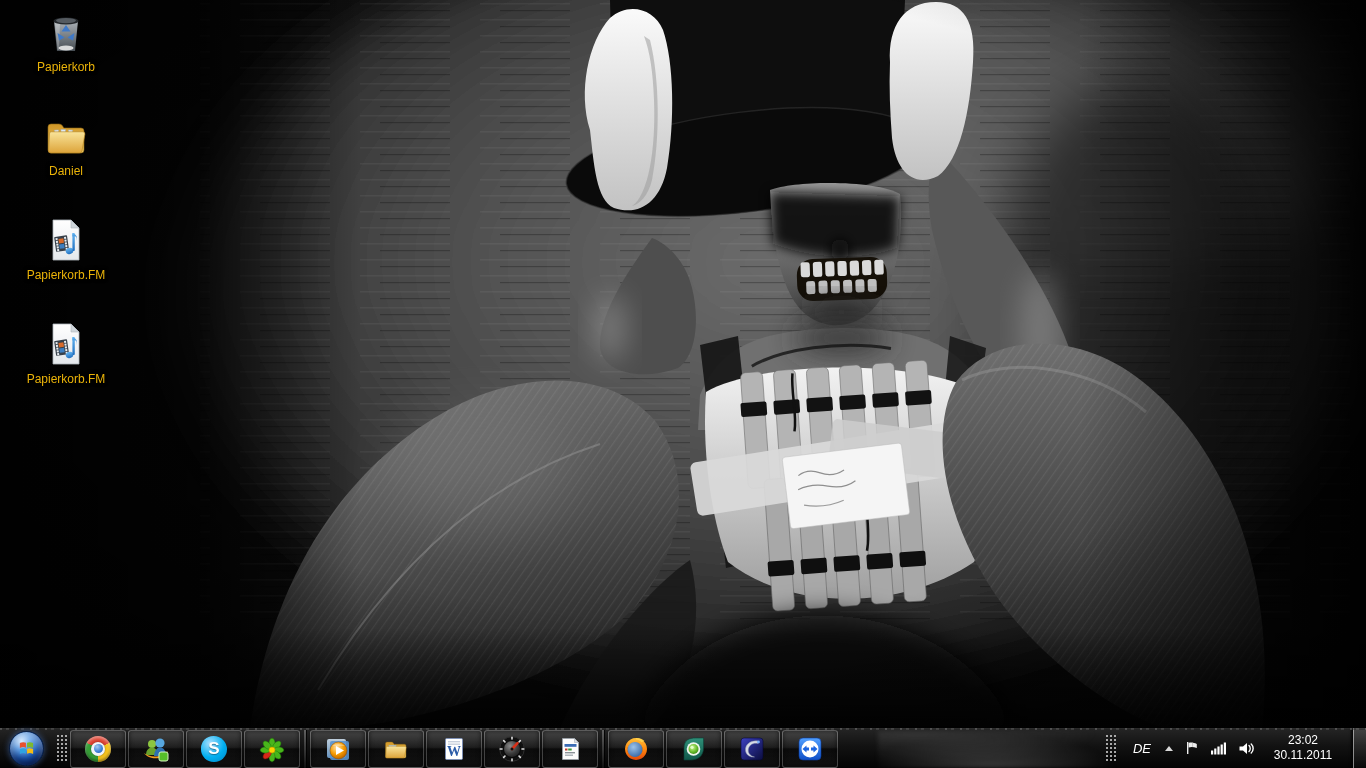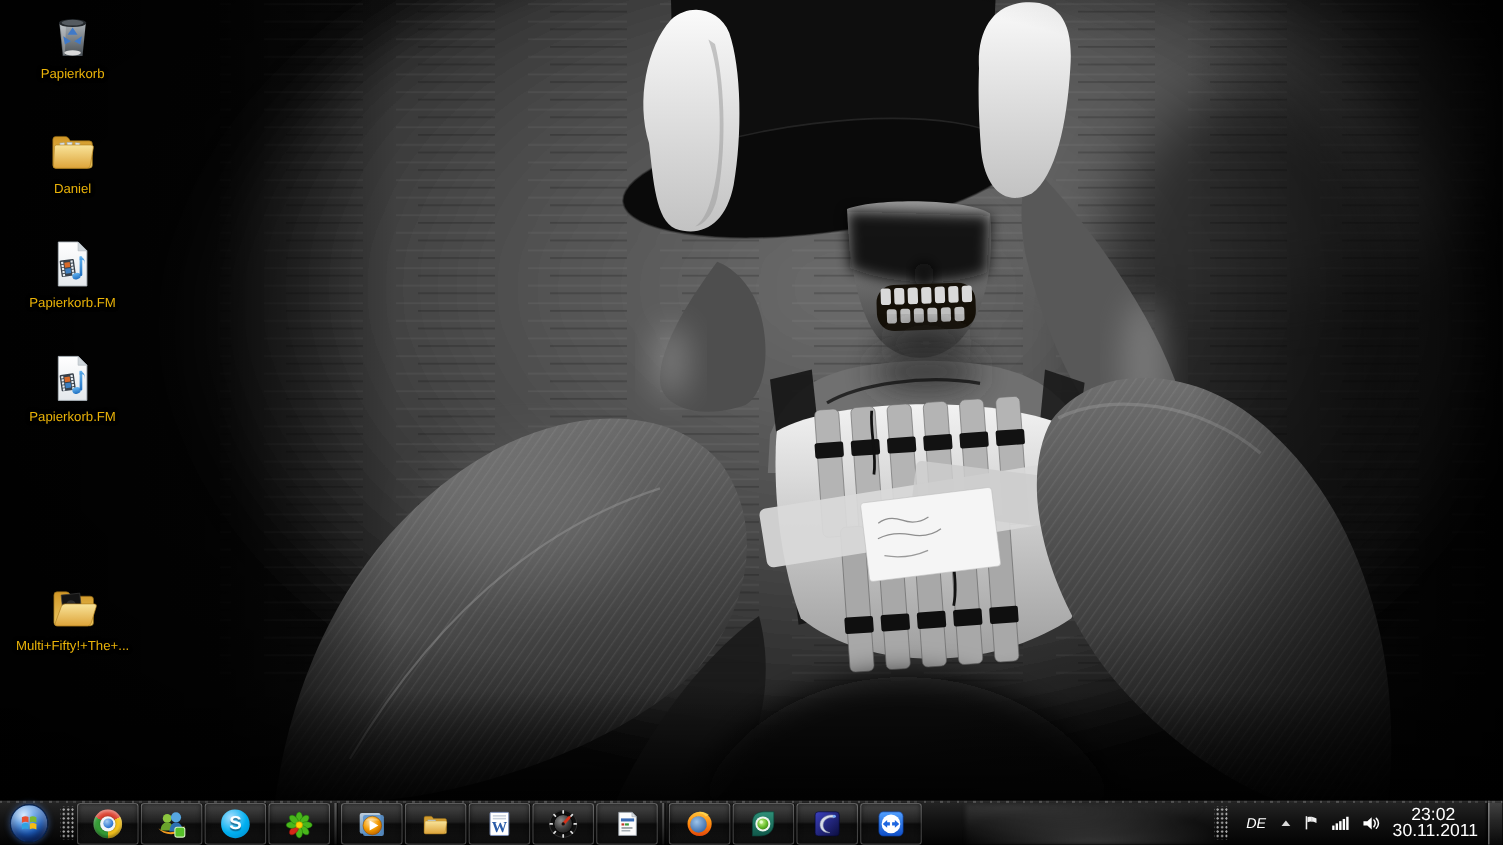--- a/index.html
+++ b/index.html
@@ -61,21 +61,21 @@
         background:radial-gradient(circle at 35% 28%, #a8dfff, #00aff0 55%, #0085c6);
         display:flex; align-items:center; justify-content:center; color:#fff; font-weight:bold;
         font-size:17px; text-shadow:0 1px 1px rgba(0,60,90,.6); }
 
   
   .tray { margin-left:auto; display:flex; align-items:center; gap:11px; height:40px; }
   .tray-lang { color:#fff; font-size:13px; padding:2px 3px; cursor:pointer;font-style:italic; }
   .chev { width:0; height:0; border-left:4.5px solid transparent; border-right:4.5px solid transparent;
           border-bottom:5.5px solid #d9d9d9; cursor:pointer; }
   .tray-ic { display:flex; align-items:center; cursor:pointer; }
-  .clock { color:#fff; font-size:16px; line-height:15px; text-align:center; width:74px; cursor:default; }
+  .clock { color:#fff; font-size:12px; line-height:15px; text-align:center; width:74px; cursor:default; }
   .show-desktop { width:13px; height:40px; margin-left:2px;
           border-left:1px solid rgba(255,255,255,.5); box-shadow:-2px 0 2px rgba(0,0,0,.8);
           background:linear-gradient(180deg, rgba(255,255,255,.14), rgba(255,255,255,.02)); cursor:pointer; }
 </style>
 </head>
 <body>
 
 <svg width="0" height="0" style="position:absolute" aria-hidden="true">
   <defs>
     <linearGradient id="gFolderBack" x1="0" y1="0" x2="0" y2="1">
@@ -419,34 +419,20 @@
             <ellipse cx="27.5" cy="35" rx="3.8" ry="3" transform="rotate(-15 27.5 35)"></ellipse>
             <rect x="30.4" y="17" width="2.4" height="18" rx="1"></rect>
             <path d="M30.4 17 C34.5 18.2 36 21.5 34.6 25 C35.8 21 33.6 19.4 30.4 20.6 Z"></path>
           </g>
         </svg>
       </div>
       <div class="dicon-label">Papierkorb.FM</div>
     </div>
 
 
-    <div class="dicon" style="top:528px">
-      <div class="dicon-img">
-        <svg viewBox="0 0 48 48">
-          <path d="M7 13 Q7 10 10 10 L18 10 Q20.5 10 21.6 12 L22.8 14 L40 14 Q43 14 43 17 L43 38 Q43 41 40 41 L10 41 Q7 41 7 38 Z" fill="url(#gFolderBack)" stroke="#8a6414" stroke-width="0.6"></path>
-          <g transform="rotate(-6 24 26)">
-            <rect x="15" y="12" width="17" height="26" fill="#141414" stroke="#3c3c3c" stroke-width="0.6"></rect>
-            <circle cx="23" cy="22" r="4.5" fill="#2e2e2e"></circle>
-            <rect x="17" y="30" width="13" height="1.5" fill="#383838"></rect>
-          </g>
-          <path d="M10.5 41 L37.5 41 Q40 41 40.8 38.6 L45.5 23.5 Q46.2 21 43.6 21 L17 21 Q14.6 21 13.8 23.3 L8.2 38.4 Q7.3 41 10.5 41 Z" fill="url(#gFolderFront)" stroke="#b07f1d" stroke-width="0.6"></path>
-        </svg>
-      </div>
-      <div class="dicon-label">Multi+Fifty!+The+...</div>
-    </div>
   </div>
 
   <div class="taskbar">
     <div class="tb-reflection"></div>
 
     <div class="start-btn">
       <div class="orb">
         <svg viewBox="0 0 18 18" width="17" height="17">
           <path d="M2 3.2 C4.5 2 6.5 2 8.4 3 L8.4 8.2 C6.5 7.2 4.5 7.2 2 8.4 Z" fill="#e8502f"></path>
           <path d="M9.6 3 C11.5 2 13.5 2 16 3.2 L16 8.4 C13.5 7.2 11.5 7.2 9.6 8.2 Z" fill="#7cb82f"></path>

